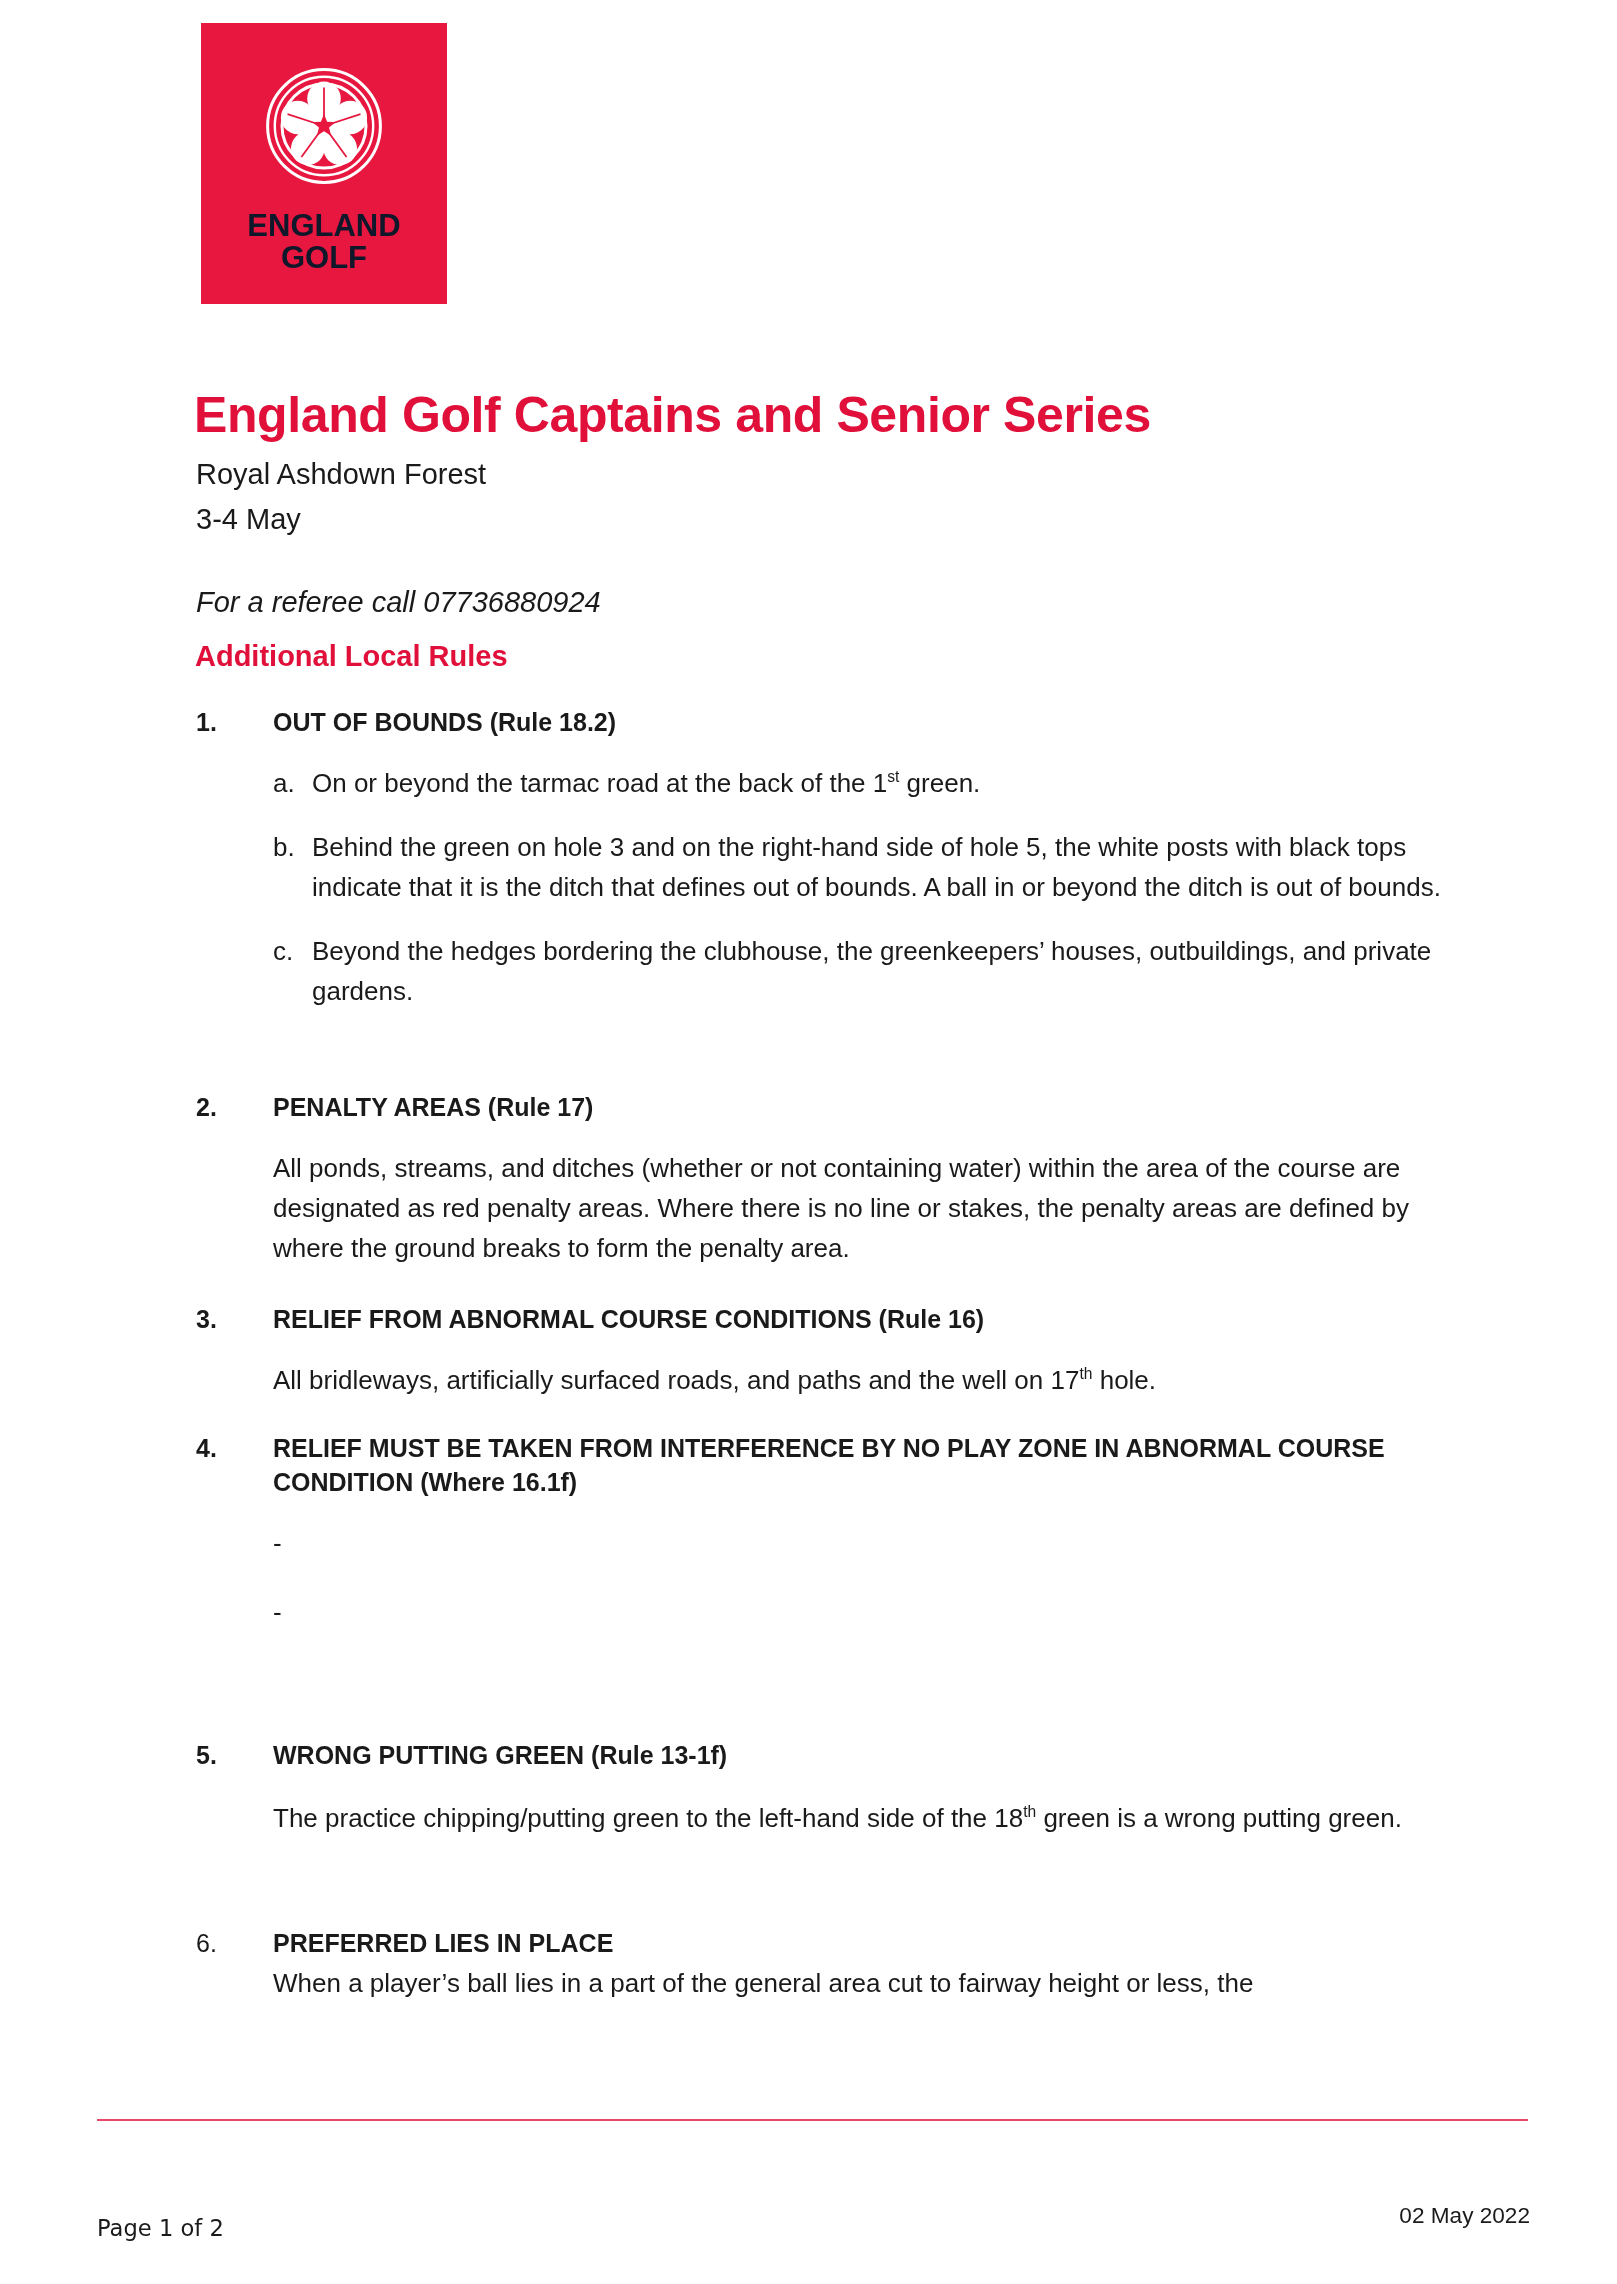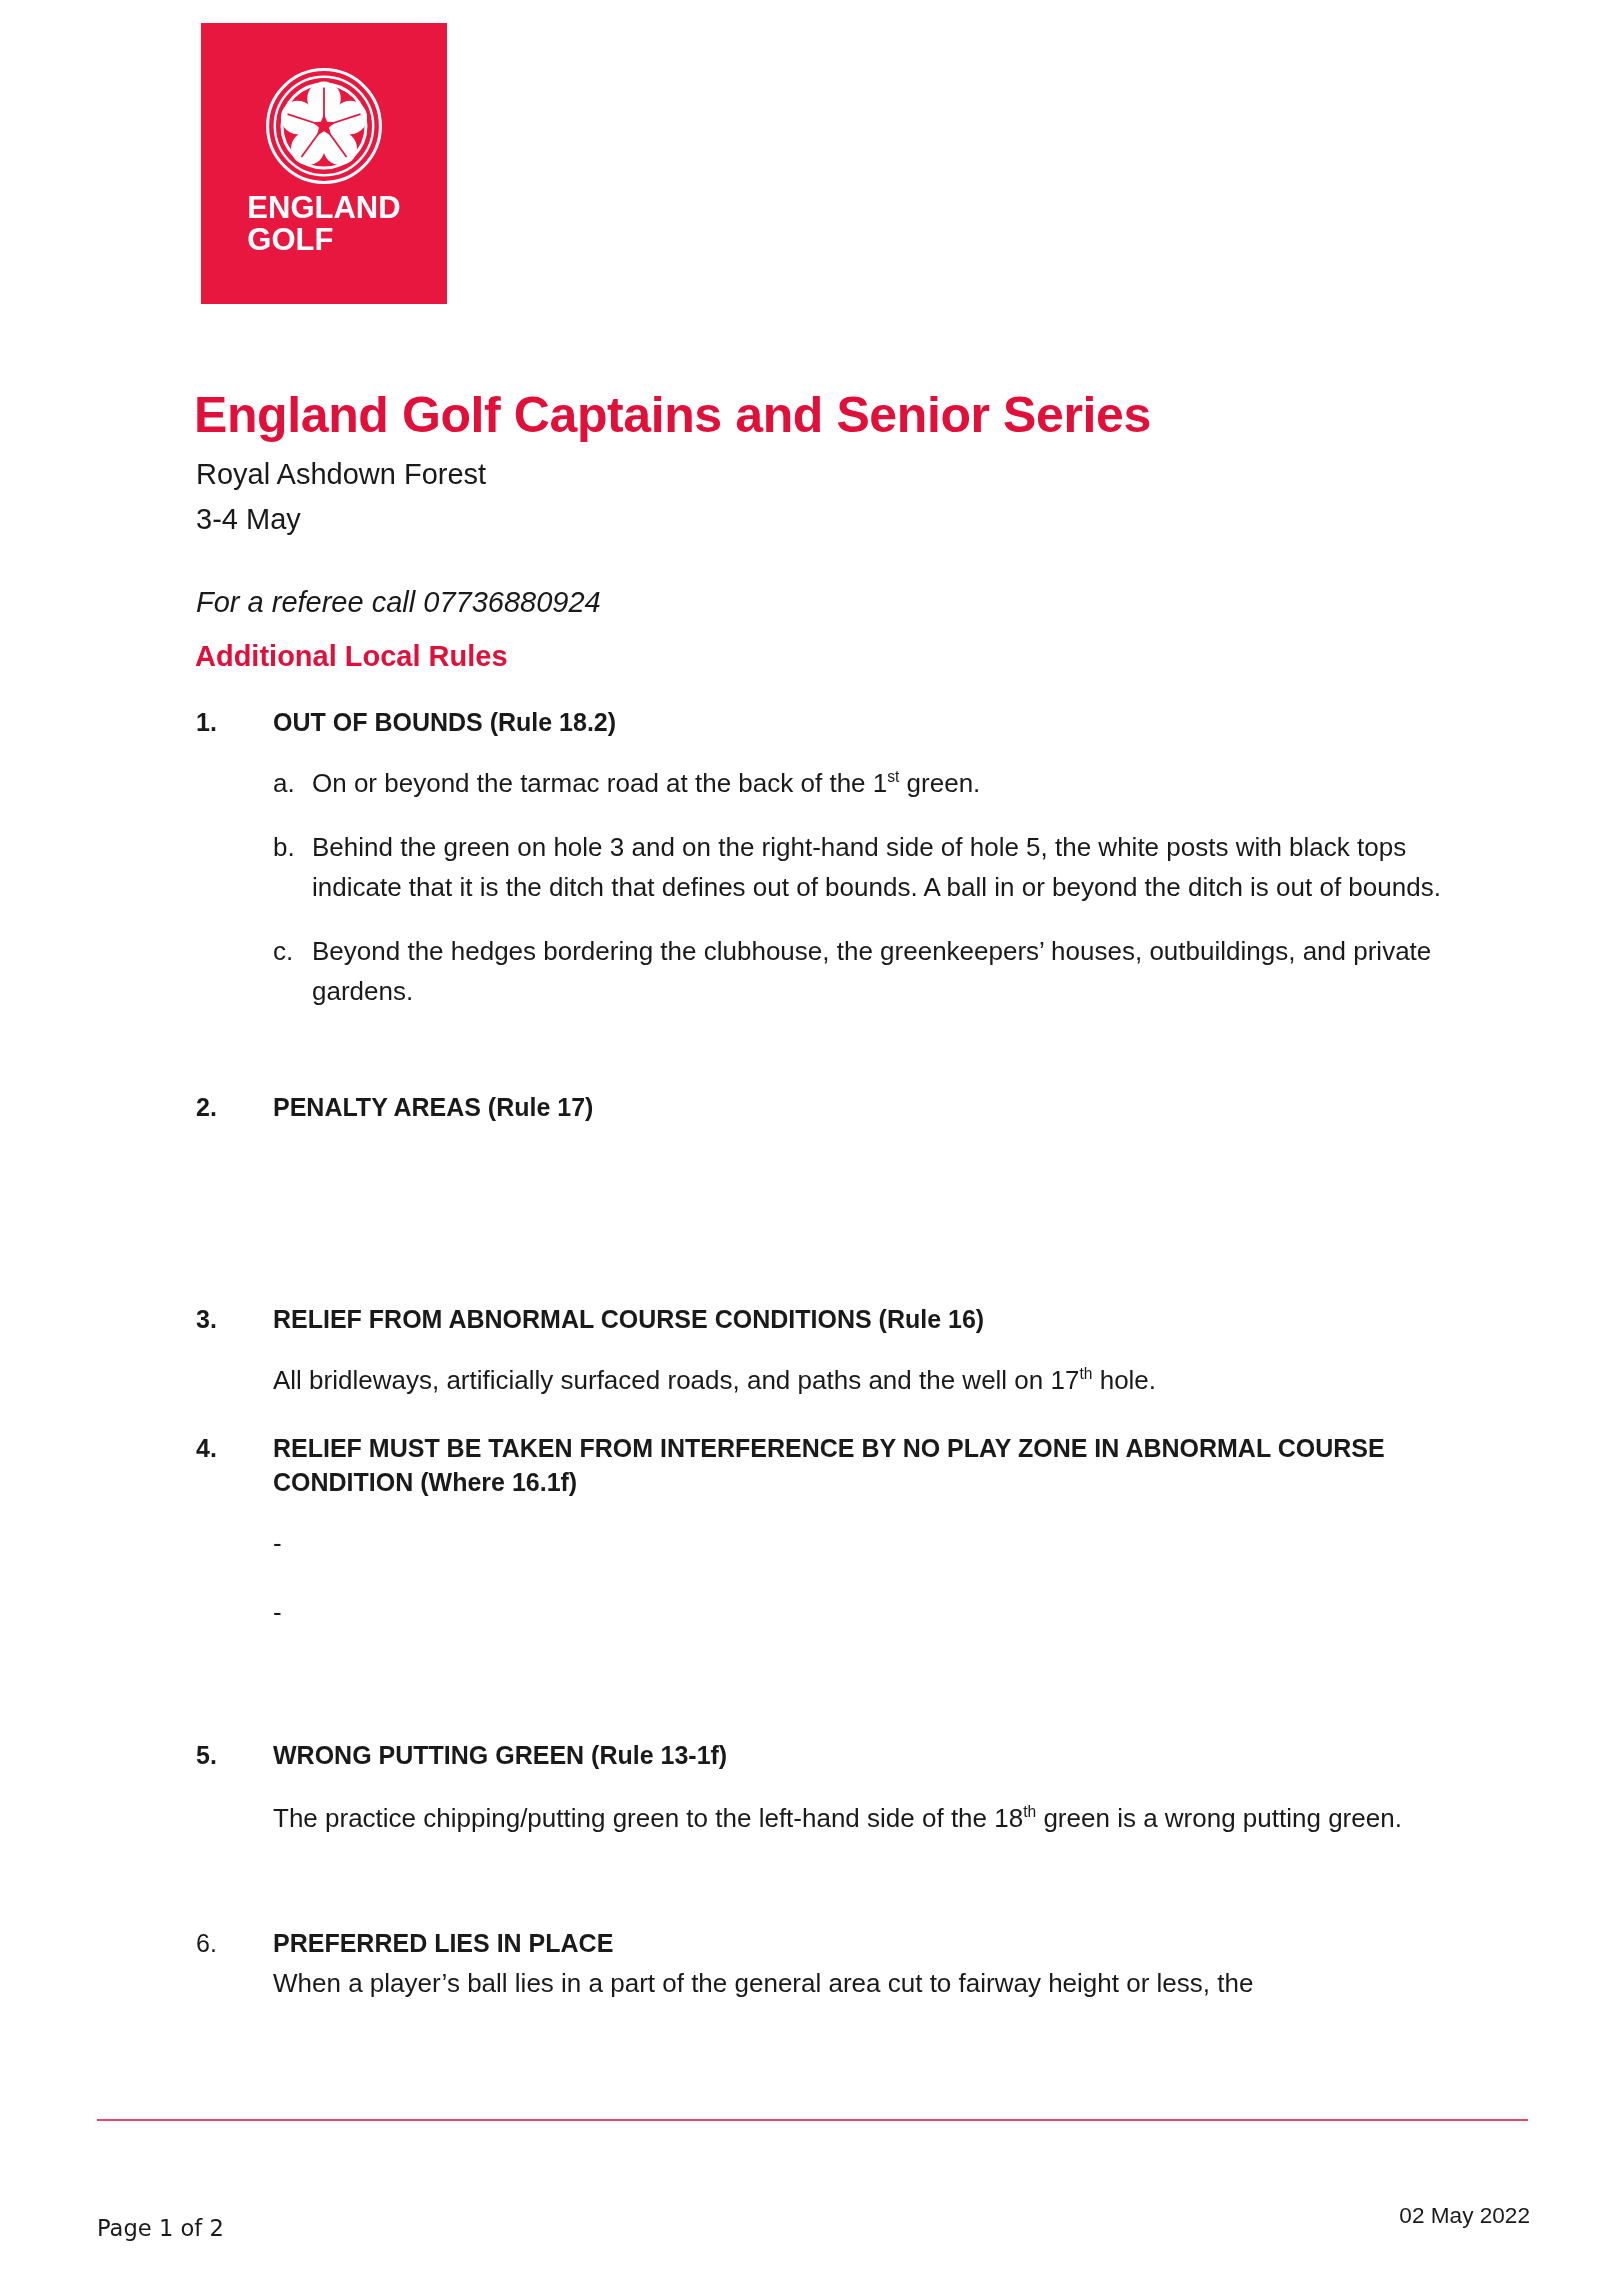--- a/index.html
+++ b/index.html
@@ -6,22 +6,22 @@
   body {
     width: 1617px; height: 2284px; position: relative; overflow: hidden;
     font-family: "Liberation Sans", sans-serif; color: #1a1a1a;
   }
   .logo {
     position: absolute; left: 201px; top: 23.4px; width: 246px; height: 281px;
     background: #e8173f; display: flex; flex-direction: column; align-items: center;
   }
   .logo svg { margin-top: 43px; width: 120px; height: 120px; }
   .logo-text {
-    color: #ffffff; font-weight: bold; font-size: 31px; line-height: 32px;
-    text-align: left; margin-top: 6px; letter-spacing: 0px;
+    color: #0f172a; font-weight: bold; font-size: 31px; line-height: 32px;
+    text-align: center; margin-top: 24px; letter-spacing: 0px;
   }
   .title {
     position: absolute; left: 194px; top: 386px; margin: 0;
     font-size: 50px; font-weight: bold; color: #e0103a; letter-spacing: -0.4px;
   }
   .meta-line { position: absolute; left: 196px; font-size: 29px; color: #1a1a1a; }
   .venue { top: 458px; }
   .dates { top: 503px; }
   .referee { top: 586px; font-style: italic; }
   .section-heading {
@@ -101,20 +101,21 @@
     <span class="sub-label">c.</span>
     <span class="sub-text">Beyond the hedges bordering the clubhouse, the greenkeepers’ houses, outbuildings, and private gardens.</span>
   </div>
 </div>
 
 <div class="rule" style="top:1090px;">
   <div class="rule-head">
     <span class="rule-num">2.</span>
     <span class="rule-title">PENALTY AREAS (Rule 17)</span>
   </div>
+  <div class="rule-body" style="margin-top:24px;">All ponds, streams, and ditches (whether or not containing water) within the area of the course are designated as red penalty areas. Where there is no line or stakes, the penalty areas are defined by where the ground breaks to form the penalty area.</div>
 </div>
 
 <div class="rule" style="top:1302px;">
   <div class="rule-head">
     <span class="rule-num">3.</span>
     <span class="rule-title">RELIEF FROM ABNORMAL COURSE CONDITIONS (Rule 16)</span>
   </div>
   <div class="rule-body" style="margin-top:24px;"><span>All bridleways, artificially surfaced roads, and paths and the well on 17</span><sup>th</sup><span> hole.</span></div>
 </div>
 

